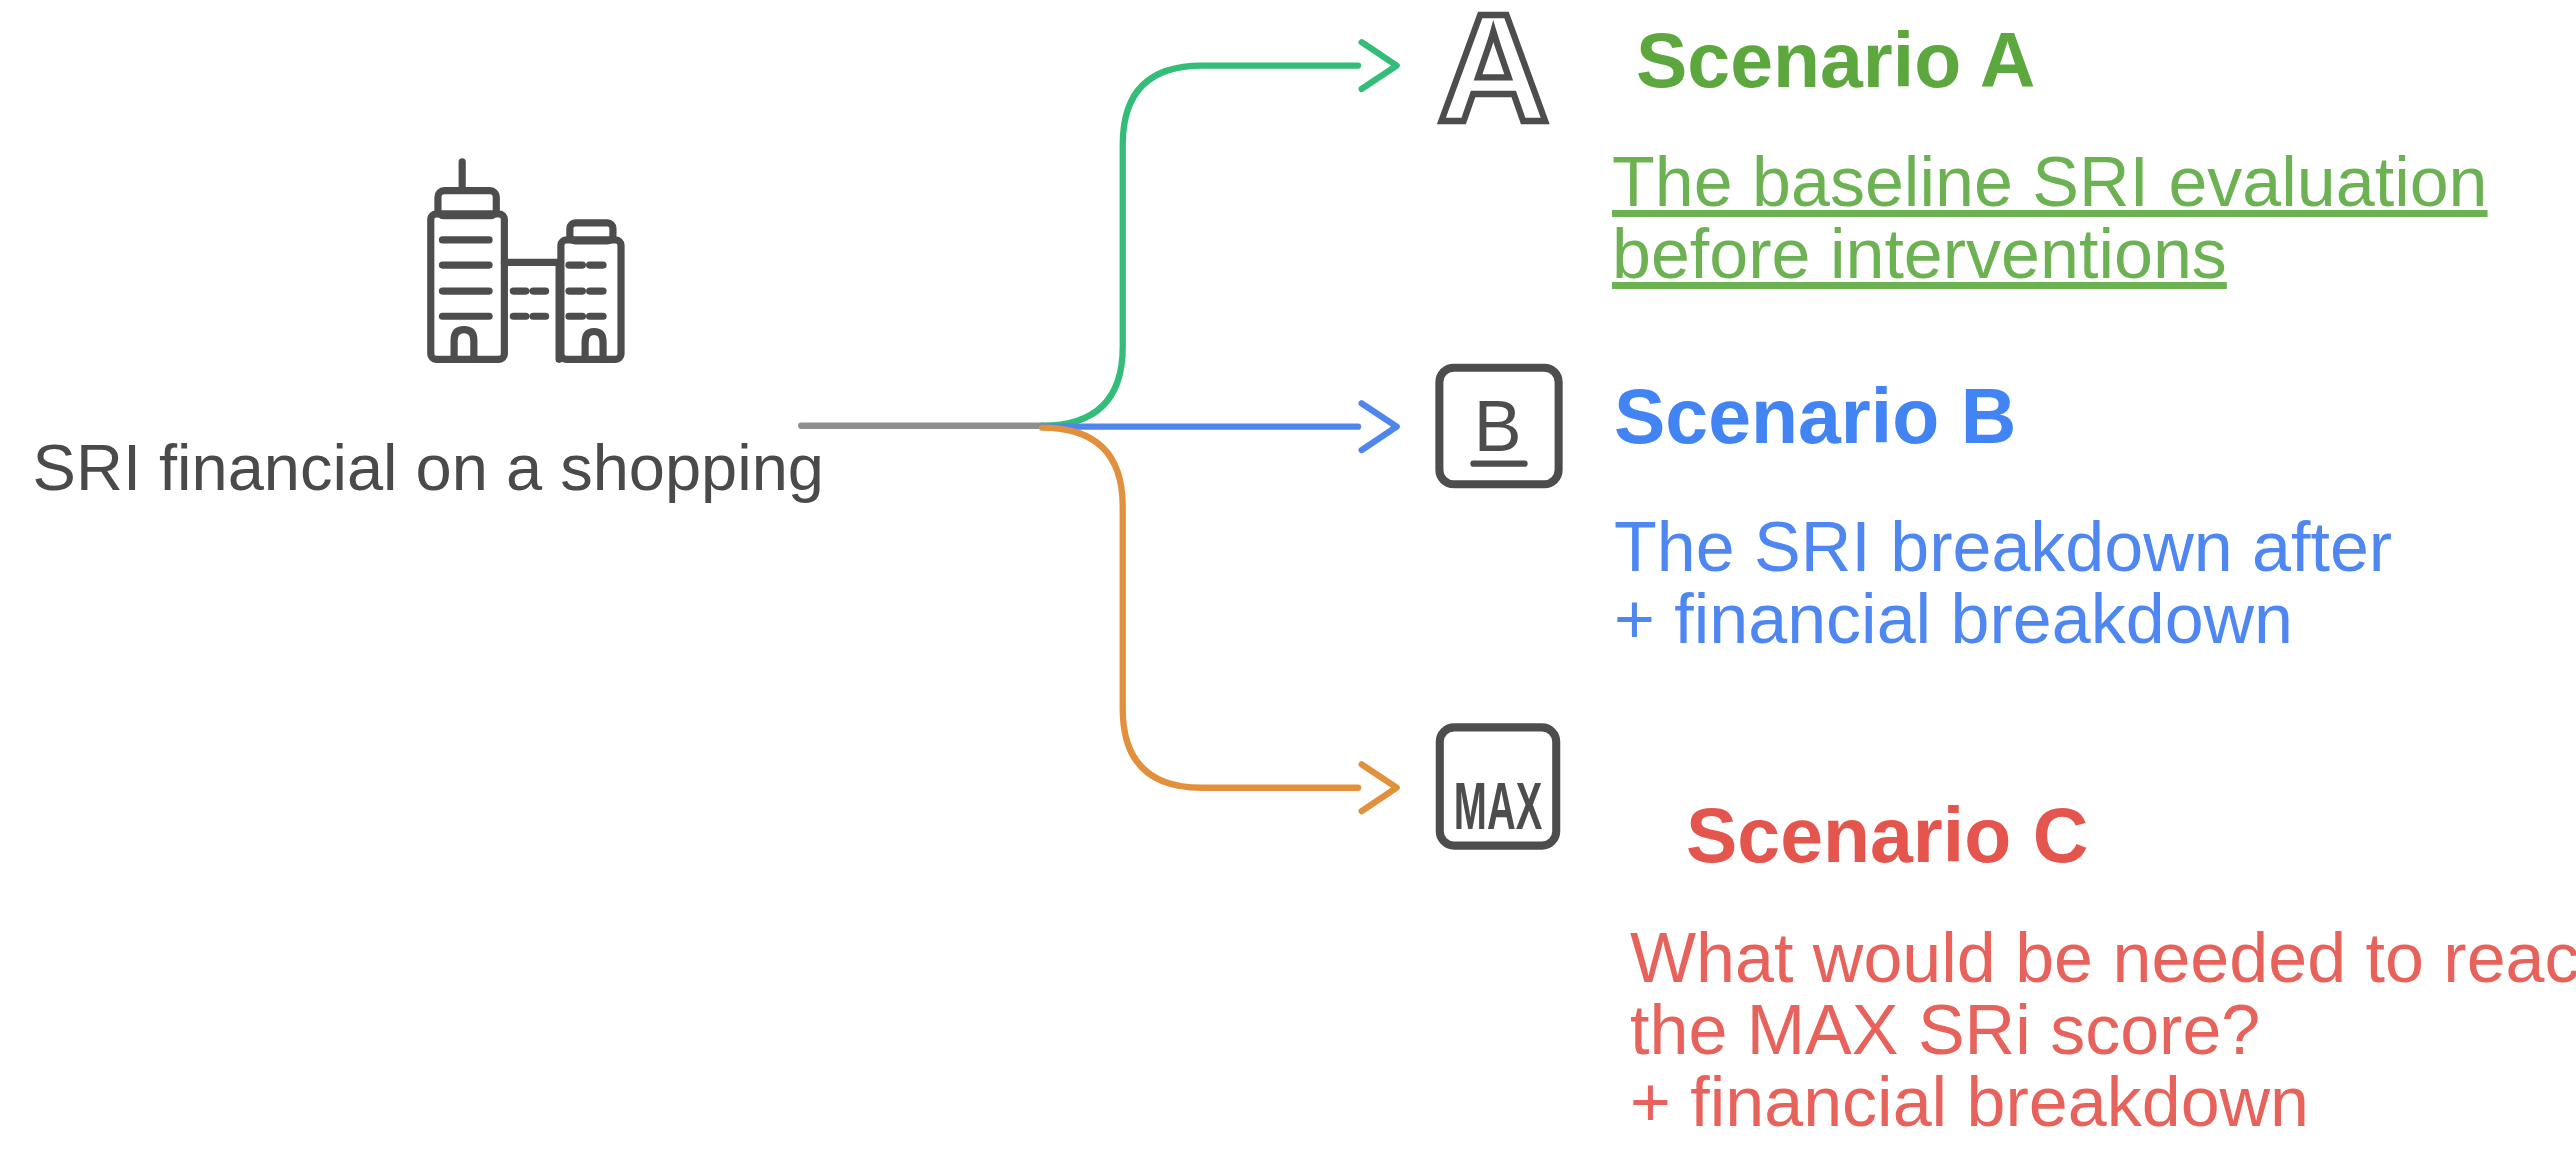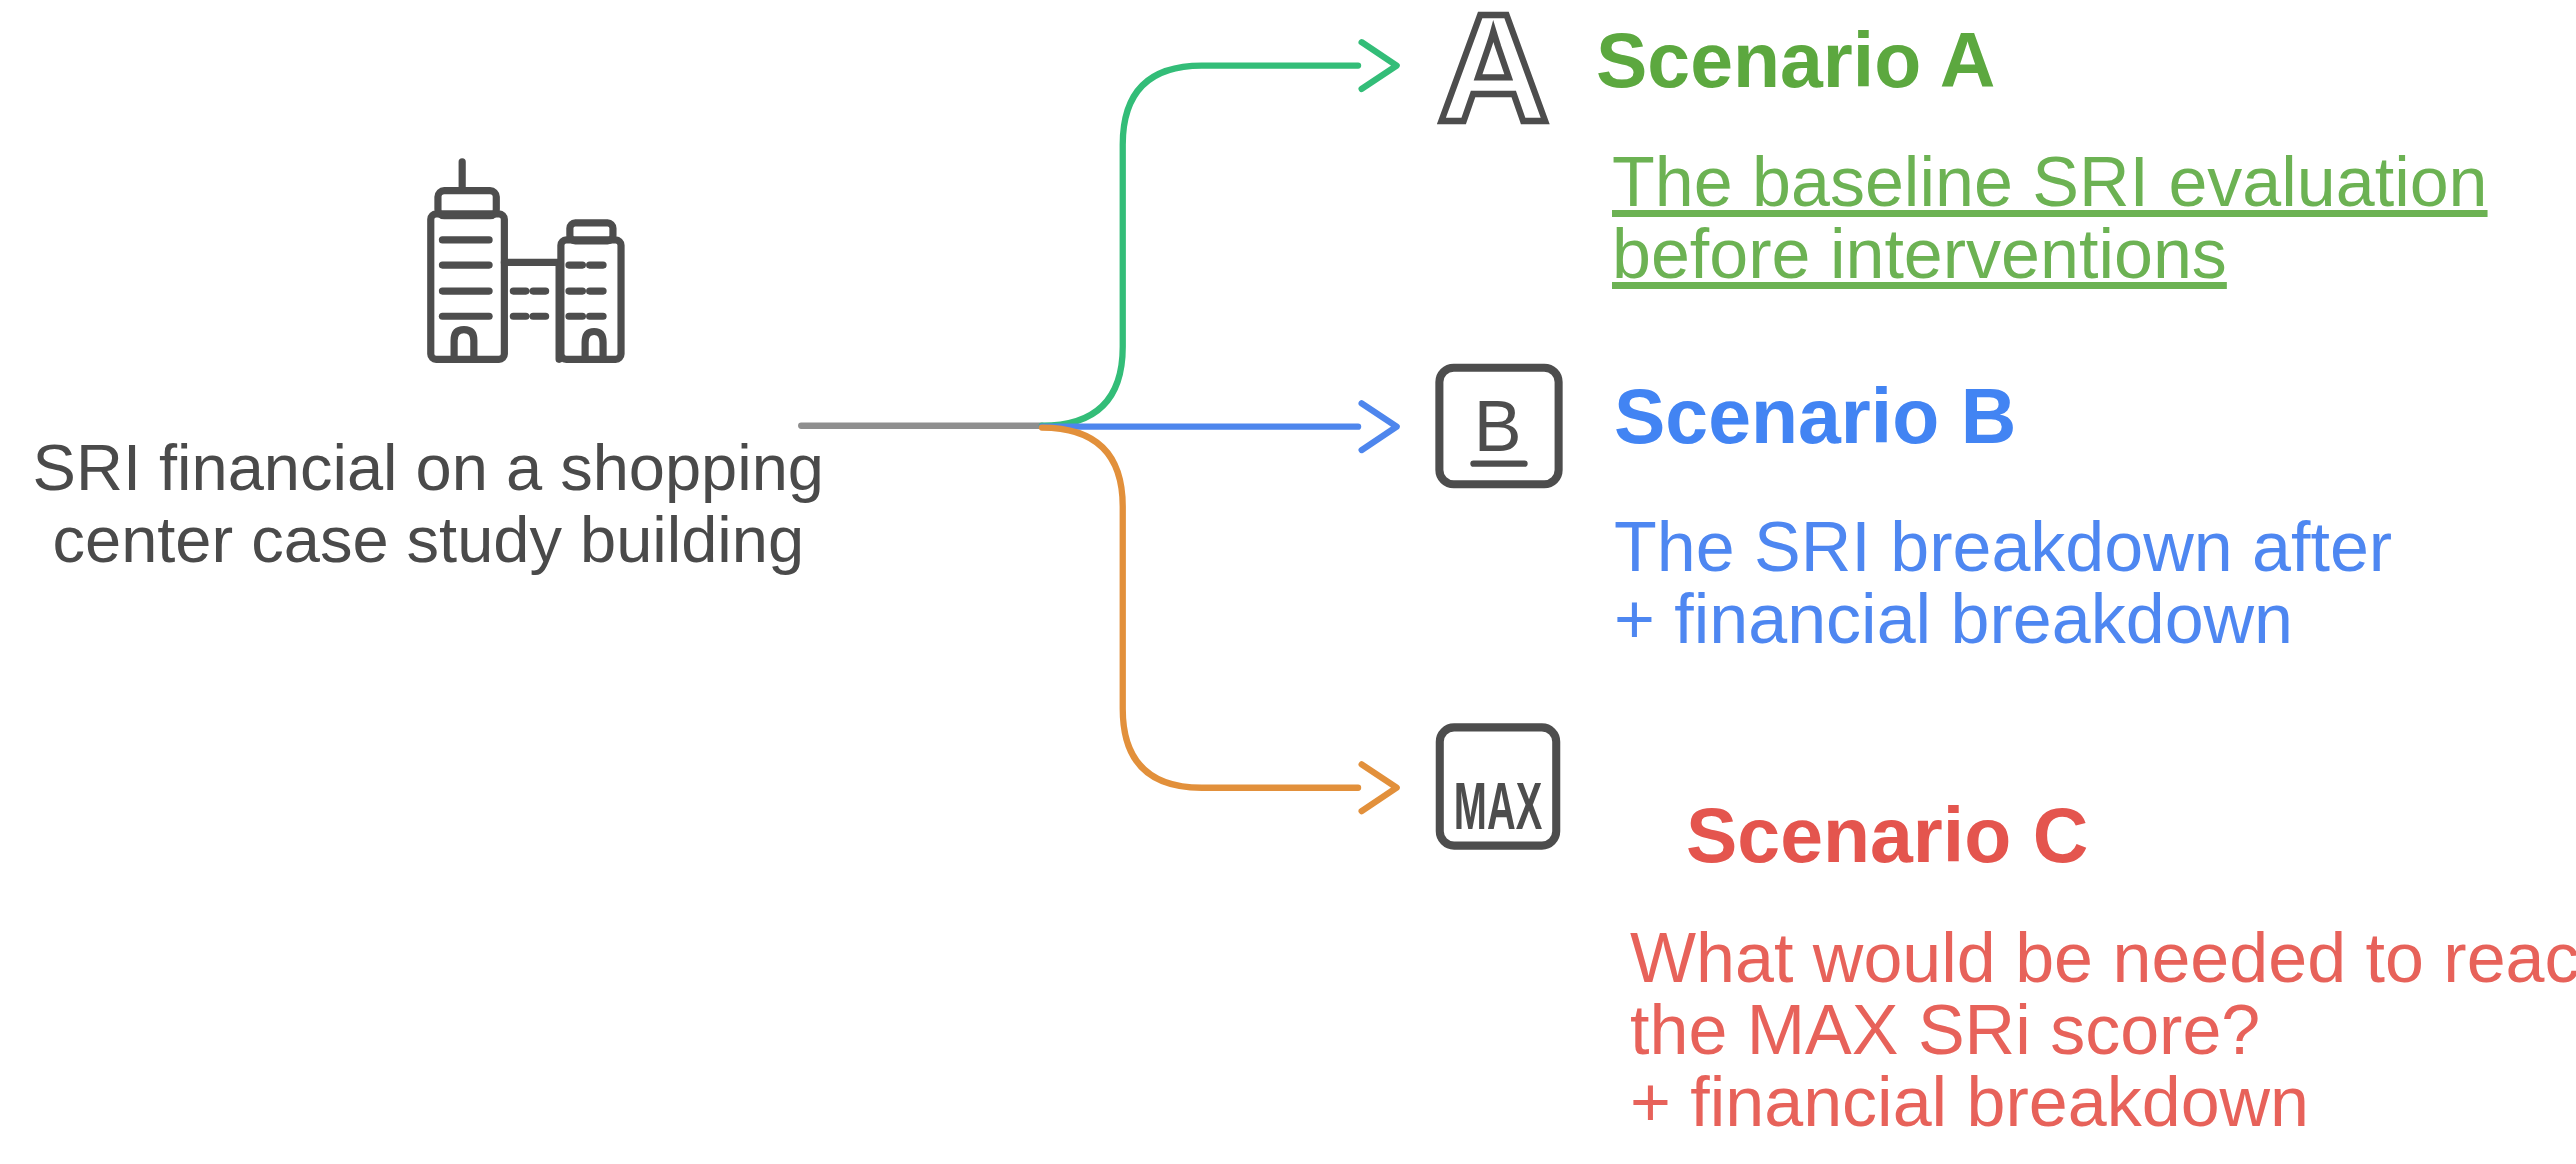--- a/index.html
+++ b/index.html
@@ -9,21 +9,21 @@
   svg{display:block;overflow:visible;}
 
   
   .caption{left:1.8px;top:432px;width:853px;text-align:center;
            font-size:65px;line-height:72px;color:#4a4a4a;}
 
   
   .sc-title{font-size:77px;font-weight:bold;line-height:1;white-space:nowrap;}
   .sc-body{font-size:70px;line-height:72px;white-space:nowrap;}
 
-  .titleA{color:#5ca83f;} .bodyA{color:#6cb253;}
+  .titleA{color:#5ca83f;margin-left:40px;} .bodyA{color:#6cb253;}
   .titleB{color:#4284f3;} .bodyB{color:#4e87f1;}
   .titleC{color:#e4554e;} .bodyC{color:#e7625a;}
 
   .t-a{left:1596px;top:21.6px;}
   .b-a{left:1612px;top:146px;text-decoration:underline;}
   .t-b{left:1614px;top:378px;}
   .b-b{left:1614px;top:511px;}
   .t-c{left:1686px;top:797px;}
   .b-c{left:1630px;top:922px;}
 
@@ -77,21 +77,20 @@
     <path d="M166 129 H181 M189 129 H204"></path>
     <path d="M166 158 H181 M189 158 H204"></path>
     <path d="M166 186 H181 M189 186 H204"></path>
 
     <path d="M184 234 V215 Q184 203 194 203 Q204 203 204 215 V234"></path>
   </g>
 </svg>
 
 <div class="abs caption">
   <div>SRI financial on a shopping</div>
-  <div>center case study building</div>
 </div>
 
 <svg class="abs" style="left:1426px;top:1.8px" width="135" height="126" viewBox="0 0 150 140">
   <text x="75" y="132" text-anchor="middle" font-family="Liberation Sans, sans-serif" font-size="172" font-weight="bold" fill="#ffffff" stroke="#4d4d4d" stroke-width="7">A</text>
 </svg>
 
 <svg class="abs" style="left:1434px;top:362px" width="130" height="128" viewBox="0 0 145 142">
   <rect x="6" y="6" width="133" height="130" rx="16" fill="#ffffff" stroke="#4d4d4d" stroke-width="9"></rect>
   <text x="71" y="99" text-anchor="middle" font-family="Liberation Sans, sans-serif" font-size="80" fill="#4d4d4d">B</text>
   <path d="M44 113 H101" stroke="#4d4d4d" stroke-width="7" stroke-linecap="round"></path>

